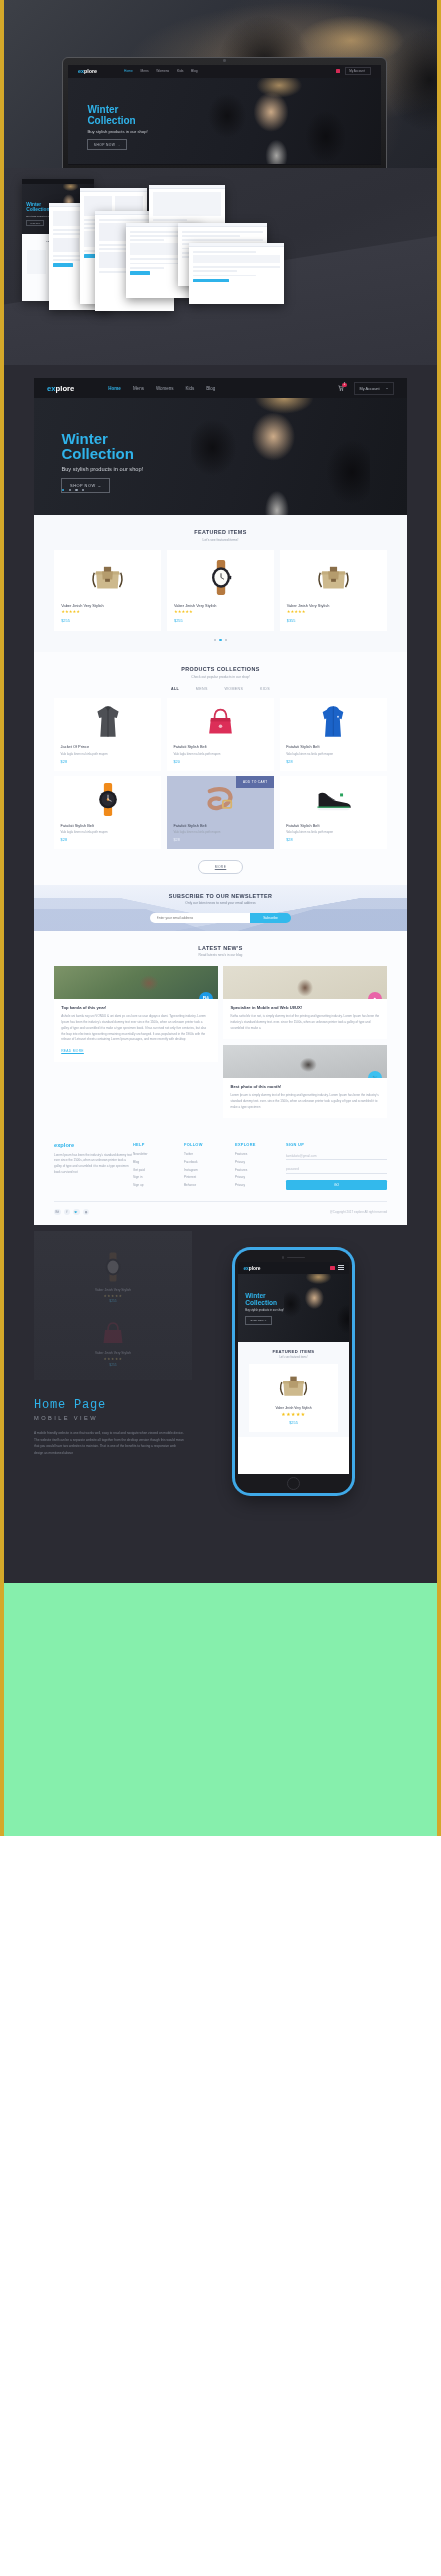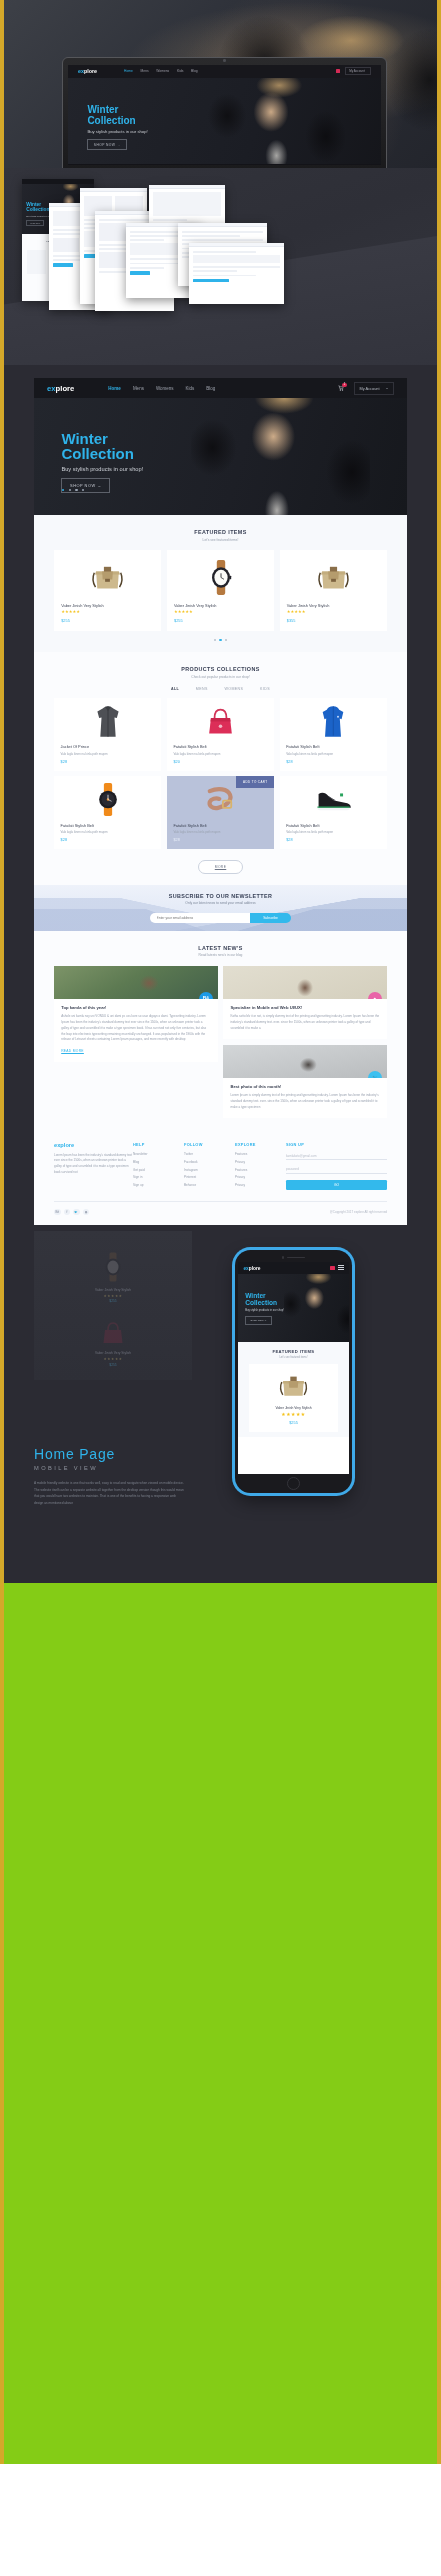--- a/index.html
+++ b/index.html
@@ -5,24 +5,24 @@
   * { box-sizing: border-box; margin: 0; padding: 0; }
   html, body { background: #ffffff; }
   body {
     width: 441px;
     font-family: "Liberation Sans", sans-serif;
     overflow-x: hidden;
   }
   .page {
     position: relative;
     width: 441px;
-    height: 2464px;
+    height: 1836px;
     border-left: 4.2px solid #d4a82a;
     border-right: 4.2px solid #d4a82a;
-    background: #84cc16;
+    background: #86efac;
     overflow: hidden;
   }
 
   
   .hero-cover {
     position: relative;
     height: 168px;
     background:
       radial-gradient(circle at 66% 62%, rgba(120,100,85,0.50) 0%, rgba(40,40,48,0.0) 38%),
       radial-gradient(ellipse at 70% 38%, rgba(200,168,120,0.42) 0%, rgba(30,32,40,0) 42%),
@@ -347,21 +347,21 @@
   .mv-left-card {
     position: absolute; left: 30px; top: 6px; width: 158px; height: 149px;
     background: linear-gradient(180deg,#33343c 0%,#2e2f37 100%);
   }
   .mv-prod { position: absolute; left: 0; width: 100%; text-align: center; }
   .mv-prod .ic { opacity: .14; }
   .mv-prod .nm { font-size: 3.3px; color: #6c6f7a; margin-top: 3.6px; }
   .mv-prod .st { margin-top: 1.8px; font-size: 3.6px; color: #6b6450; letter-spacing: 0.6px; }
   .mv-prod .pr { margin-top: 1.8px; font-size: 3.3px; color: #3f6a82; }
   .mv-text { position: absolute; left: 30px; top: 173px; width: 152px; }
-  .mv-h1 { font-size: 14px; color: #2fb3ea; letter-spacing: 0.8px; font-family: Liberation Sans, sans-serif; margin-top: 48px; }
+  .mv-h1 { font-size: 12px; color: #2fb3ea; letter-spacing: 0.8px; font-family: Liberation Mono, monospace; }
   .mv-h2 { margin-top: 3px; font-size: 5.7px; color: #8d929c; letter-spacing: 2.4px; }
   .mv-p { margin-top: 9.5px; font-size: 3.2px; line-height: 6.6px; color: #7c818c; }
 
   .phone {
     position: absolute; left: 231px; top: 25px; width: 117px; height: 243px;
     background: #1a1a1e; border-radius: 15.5px; padding: 3px;
     box-shadow: 0 0 0 3px #3fa9e8, 0 7.2px 18px rgba(0,0,0,.45);
   }
   .phone-top { height: 9.5px; display: flex; align-items: center; justify-content: center; gap: 3px; }
   .phone-top .spk { width: 18px; height: 1.8px; border-radius: 1.2px; background: #34343a; }

